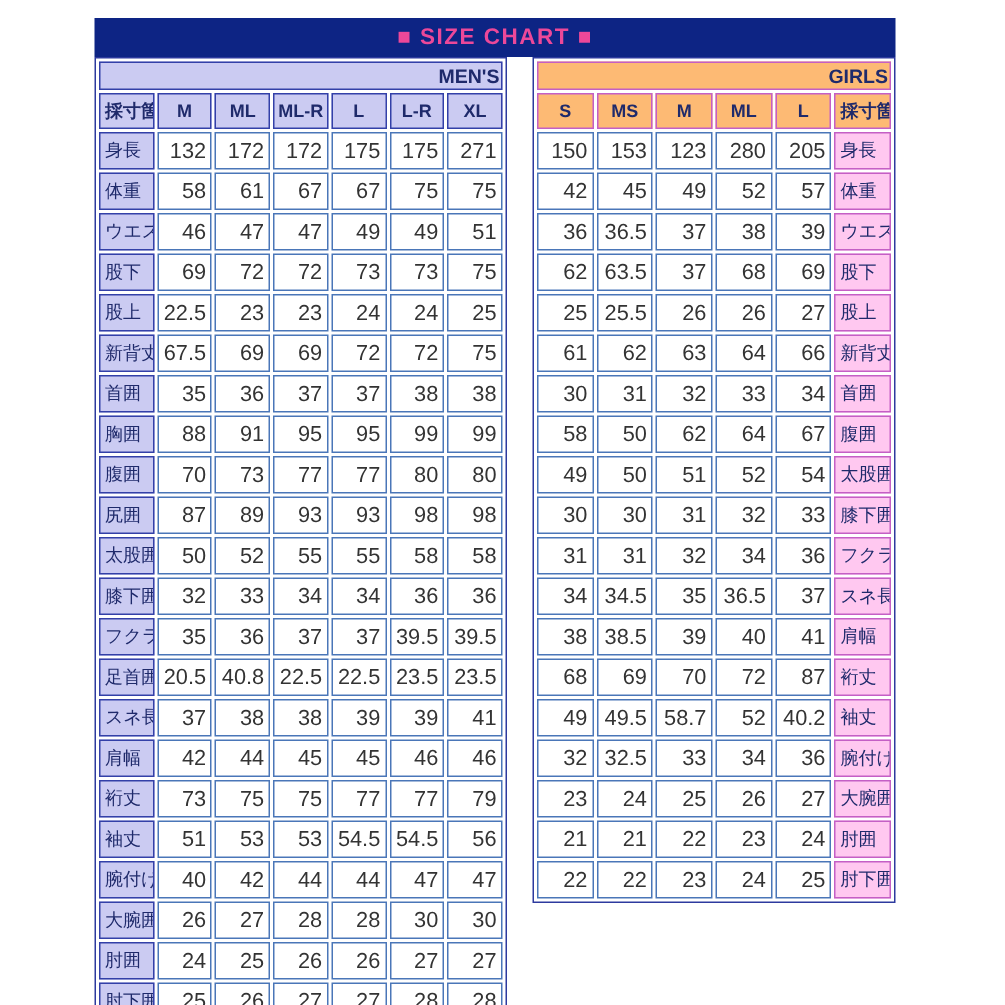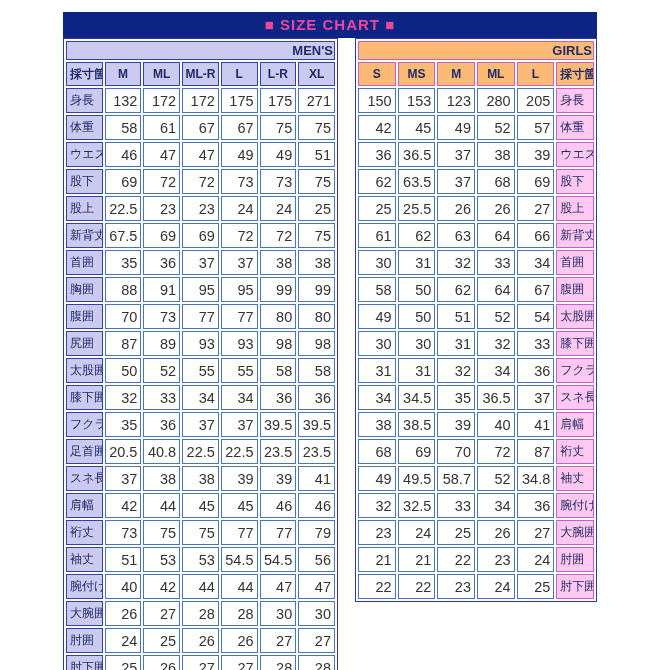--- a/index.html
+++ b/index.html
@@ -377,21 +377,21 @@
             <td class="val">70</td>
             <td class="val">72</td>
             <td class="val">87</td>
             <td class="lbl">裄丈</td>
           </tr>
           <tr>
             <td class="val">49</td>
             <td class="val">49.5</td>
             <td class="val">58.7</td>
             <td class="val">52</td>
-            <td class="val">34.8</td>
+            <td class="val">40.2</td>
             <td class="lbl">袖丈</td>
           </tr>
           <tr>
             <td class="val">32</td>
             <td class="val">32.5</td>
             <td class="val">33</td>
             <td class="val">34</td>
             <td class="val">36</td>
             <td class="lbl">腕付け根囲</td>
           </tr>

